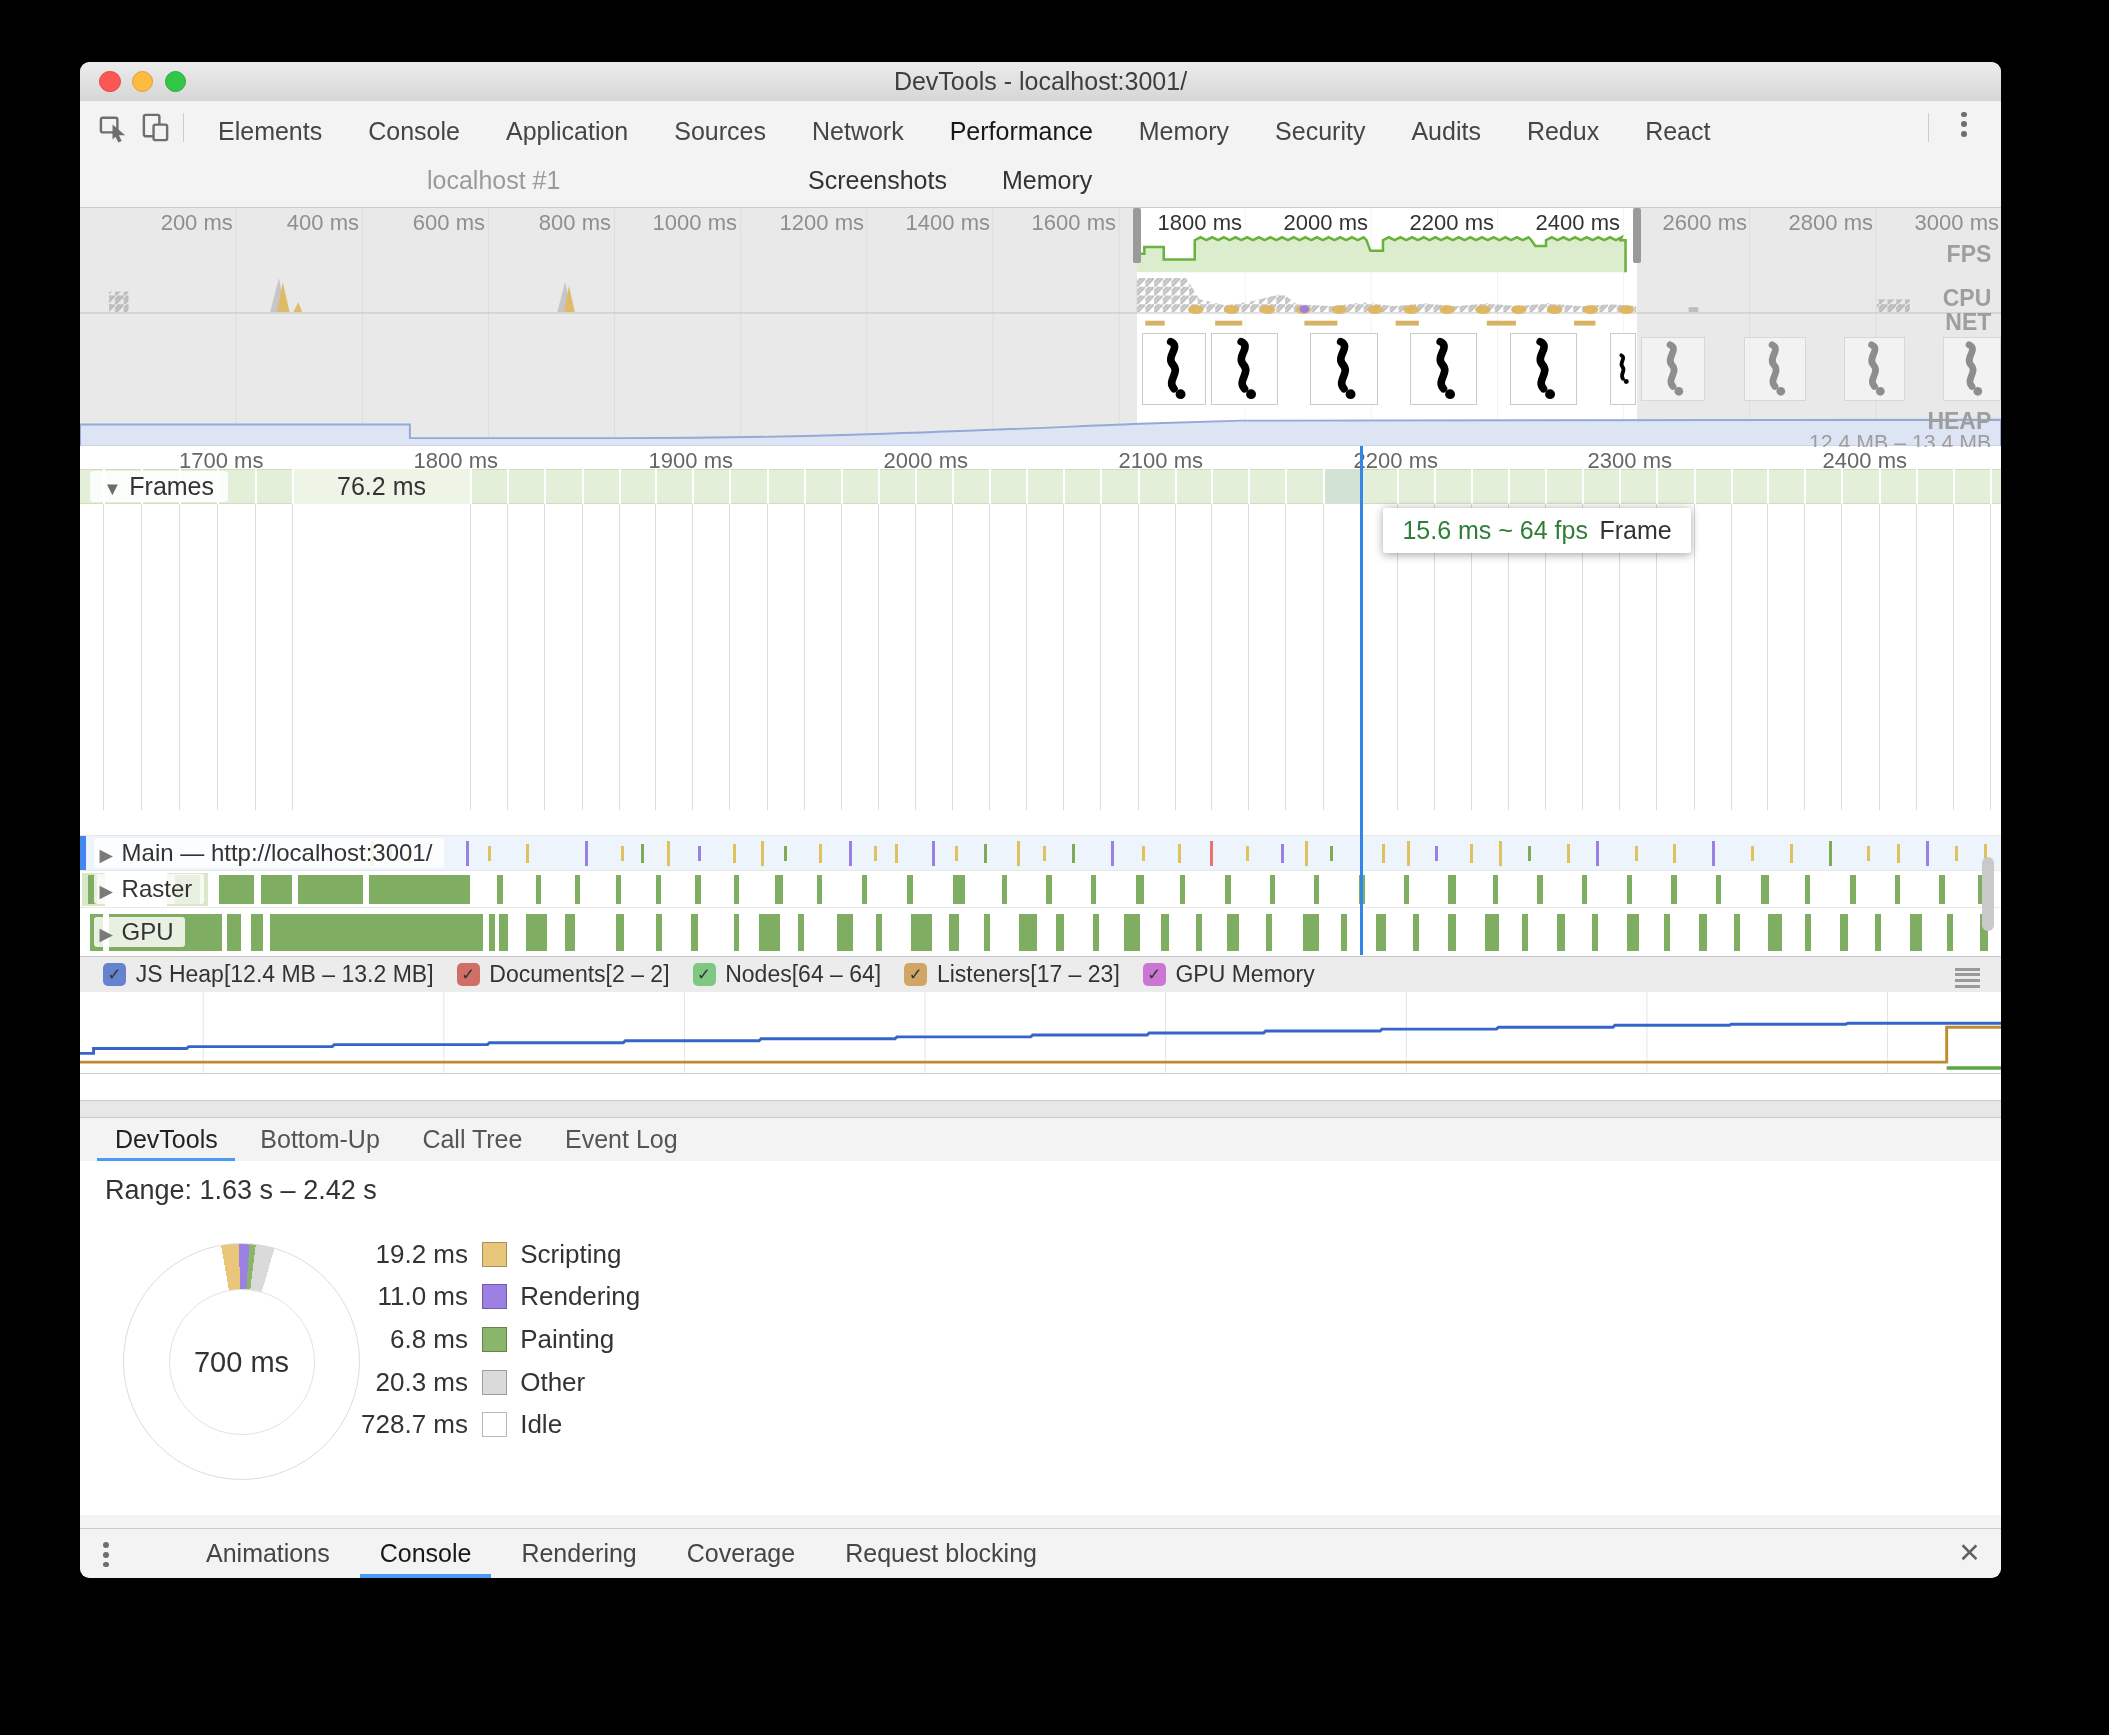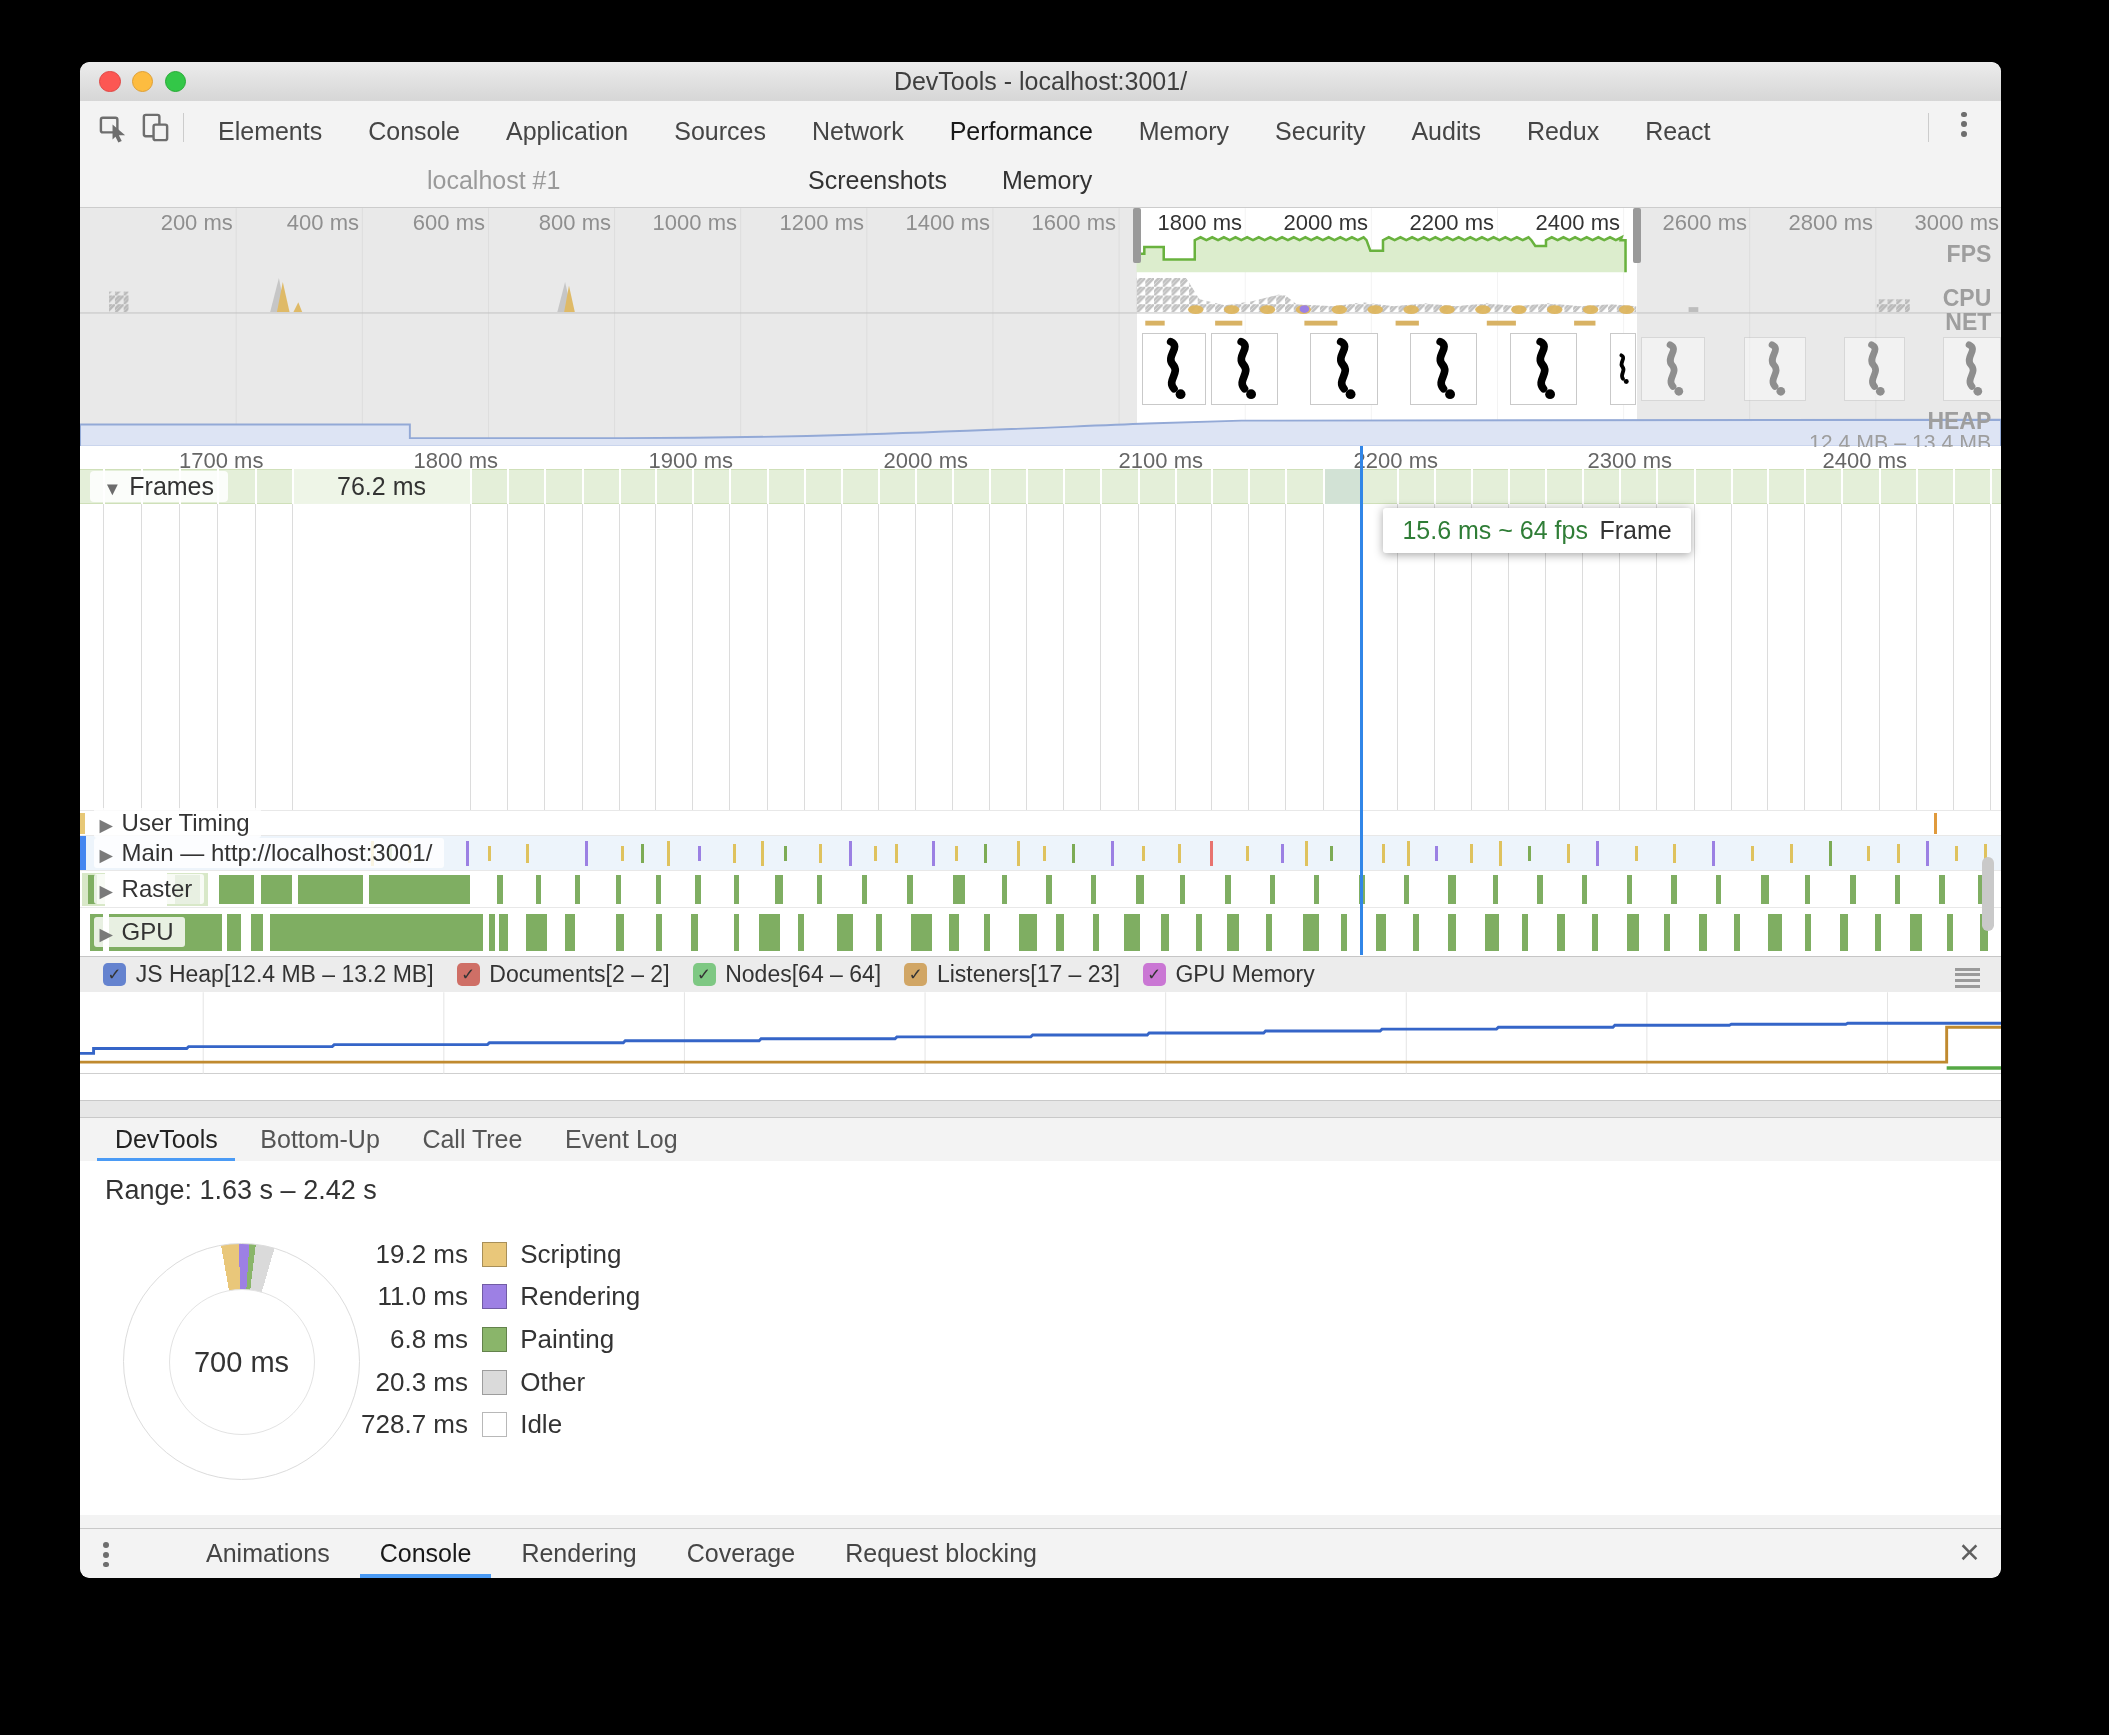--- a/index.html
+++ b/index.html
@@ -462,25 +462,20 @@
         <div class="gridline" style="left: 1724px;"></div>
         <div class="gridline" style="left: 1761px;"></div>
         <div class="gridline" style="left: 1799px;"></div>
         <div class="gridline" style="left: 1836px;"></div>
         <div class="gridline" style="left: 1873px;"></div>
         <div class="gridline" style="left: 1910px;"></div>
       </div>
     <div id="playhead" style="left:1280px;"></div>
     <div id="tooltip"><span class="g">15.6 ms ~ 64 fps</span><span class="b">Frame</span></div>
 
-    <div class="trackrow" style="top:364px;height:25px;background:#fff;">
-      <div class="abs" style="left:0;top:1.9px;width:4.9px;height:21.3px;background:#e7c877;"></div>
-      <div class="abs" style="left:1854px;top:1.9px;width:2.9px;height:21.3px;background:#e09a3c;"></div>
-      <div class="tracklab"><span class="tri">▶</span><span>User Timing</span></div>
-    </div>
     <div class="trackrow" style="top:389px;height:35px;background:#edf4fb;">
       <div class="abs" style="left:0;top:0;width:5.8px;height:35px;background:#4486f0;"></div>
       <div id="mainticks">
           <div class="tick" style="left: 291px; top: 4.9px; height: 25px; background: rgb(223, 194, 94);"></div>
           <div class="tick" style="left: 309px; top: 9.7px; height: 15.5px; background: rgb(125, 171, 85);"></div>
           <div class="tick" style="left: 328px; top: 7.8px; height: 19.4px; background: rgb(223, 194, 94);"></div>
           <div class="tick" style="left: 386px; top: 4.9px; height: 25px; background: rgb(155, 128, 227);"></div>
           <div class="tick" style="left: 408px; top: 9.7px; height: 15.5px; background: rgb(223, 194, 94);"></div>
           <div class="tick" style="left: 446px; top: 7.8px; height: 19.4px; background: rgb(223, 194, 94);"></div>
           <div class="tick" style="left: 505px; top: 4.9px; height: 25px; background: rgb(155, 128, 227);"></div>

